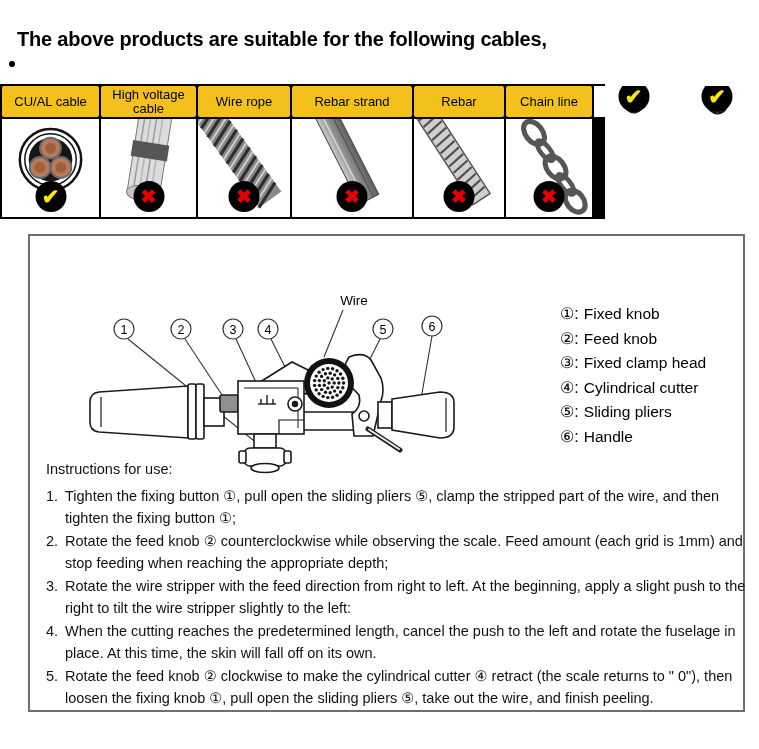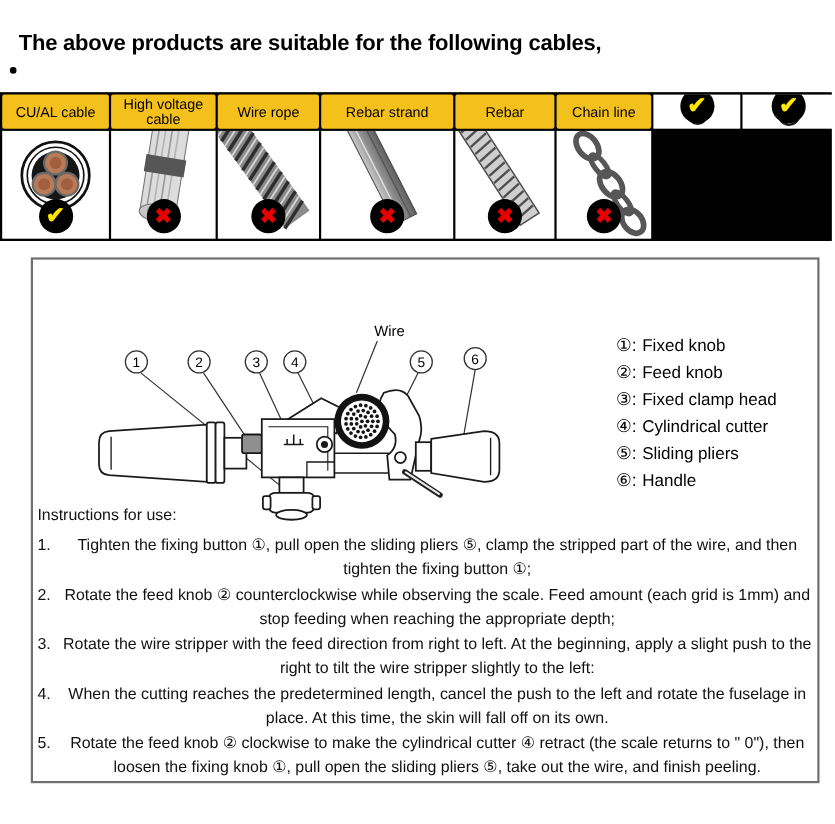--- a/index.html
+++ b/index.html
@@ -7,21 +7,21 @@
   }
   *{margin:0;padding:0;box-sizing:border-box;}
   body{background:#fff;font-family:"Liberation Sans",sans-serif;color:#000;}
   .page{position:relative;width:759px;height:749px;background:#fff;overflow:hidden;}
 
   
   .intro{position:absolute;left:17px;top:27px;font-size:20px;font-weight:bold;line-height:25px;letter-spacing:-0.2px;text-align:center;}
   .bullet{position:absolute;left:9px;top:61px;width:6px;height:6px;border-radius:50%;background:#000;}
 
   
-  .cable-table{position:absolute;left:0;top:84px;width:756px;display:grid;
+  .cable-table{position:absolute;left:0;top:84px;width:605px;display:grid;
     grid-template-columns:97px 95px 92px 120px 90px 86px 79px 84px;
     grid-template-rows:31px 98px;gap:2px;background:#000;border:2px solid #000;}
   .hcell{background:var(--yellow);border-radius:2px;display:flex;align-items:center;justify-content:center;
     text-align:center;font-size:13px;line-height:14px;padding:0 2px;color:#000;}
   .icell{background:#fff;position:relative;overflow:hidden;}
   .icell svg{display:block;width:100%;height:100%;}
   .mark{position:absolute;left:50%;bottom:5px;transform:translateX(-50%);width:31px;height:31px;border-radius:50%;
     background:#000;display:flex;align-items:center;justify-content:center;font-weight:bold;}
   .mark.check{color:var(--check);font-size:21px;}
   .mark.cross{color:var(--cross);font-size:19px;}
@@ -29,25 +29,25 @@
   
   .main-box{position:absolute;left:28px;top:234px;width:717px;height:478px;border:2px solid var(--box-border);background:#fff;}
   .diagram{position:absolute;left:0;top:0;width:540px;height:246px;}
 
   
   .legend{position:absolute;left:530px;top:68px;width:184px;}
   .legend-row{display:flex;align-items:baseline;height:24.5px;font-size:15.5px;white-space:nowrap;}
   .legend-row .pfx{font-size:16px;margin-right:5px;}
 
   
-  .instructions{position:absolute;left:4px;top:222px;width:708px;font-size:14.5px;line-height:22px;color:#111;}
+  .instructions{position:absolute;left:16px;top:222px;width:708px;font-size:14.5px;line-height:22px;color:#111;}
   .instructions .ititle{margin-bottom:5px;}
   .step{display:flex;margin-bottom:1px;}
   .step .num{flex:none;width:19px;}
-  .step .txt{flex:1;text-align:center;}
+  .step .txt{flex:1;}
 </style>
 </head>
 <body>
 
 <div class="page">
 
   <span class="bullet"></span>
   <div class="intro">
     <div>The above products are suitable for the following cables,</div>
   </div>

